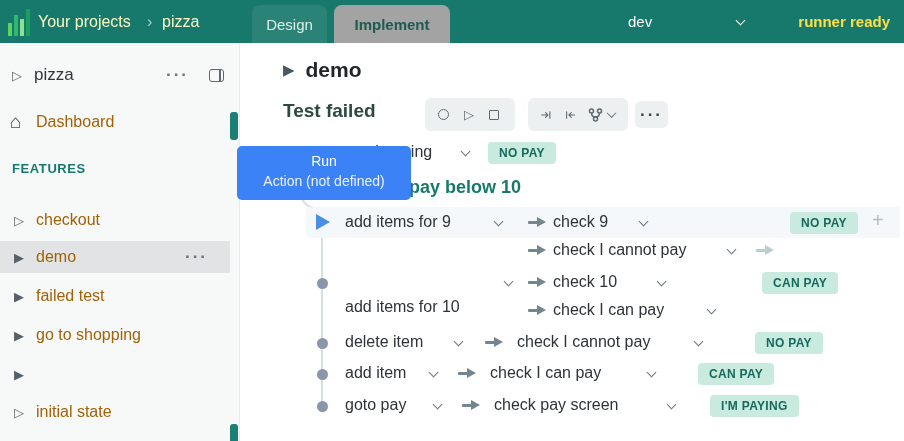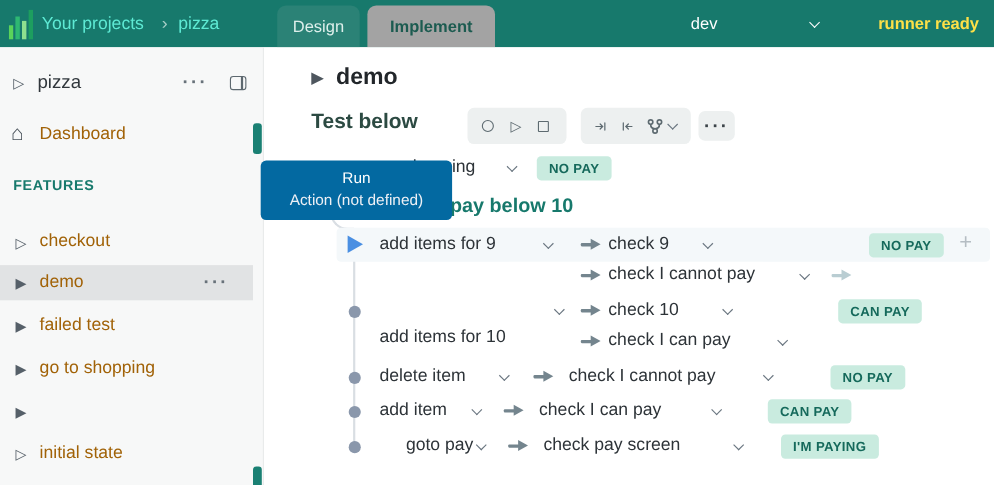--- a/index.html
+++ b/index.html
@@ -1,21 +1,21 @@
 <!DOCTYPE html>
 <html><head>
 <meta charset="utf-8">
 <style>
   * { margin:0; padding:0; box-sizing:border-box; }
   body { font-family:"Liberation Sans", sans-serif; background:#fff; }
   .app { position:relative; width:904px; height:441px; overflow:hidden; background:#fff; }
 
   
   .topbar { position:absolute; left:0; top:0; width:904px; height:43px; background:#17796c; }
-  .topbar .crumb { position:absolute; top:0; height:43px; line-height:43px; color:#5eead4; font-size:16px; }
+  .topbar .crumb { position:absolute; top:0; height:43px; line-height:43px; color:#fef9c3; font-size:16px; }
   .tab { position:absolute; top:5px; height:38px; border-radius:8px 8px 0 0; display:flex; align-items:center; justify-content:center; font-size:15px; cursor:pointer; }
   .tab.inactive { background:#2b8276; color:#ddefeb; }
   .tab.active { background:#a3a3a3; color:#1c5b50; font-weight:700; }
   .env { position:absolute; color:#fff; font-size:15px; top:0; height:43px; line-height:43px; }
   .runner { position:absolute; right:14px; top:0; height:43px; line-height:43px; color:#fde047; font-size:15px; font-weight:600; }
 
   
   .sidebar { position:absolute; left:0; top:43px; width:240px; height:398px; background:#f7f8f8; border-right:1px solid #e9ebeb; }
   .side-row { position:absolute; left:0; width:240px; display:flex; align-items:center; }
   .tri { font-size:13px; color:#566069; width:22px; display:inline-block; }
@@ -34,21 +34,21 @@
   .m-title .tri-big { font-size:15px; color:#4e565e; }
   .m-title .txt { font-size:21px; font-weight:700; color:#22262a; }
   .m-sub { position:absolute; left:43px; top:57px; font-size:19px; font-weight:600; color:#2c4a42; }
 
   .tb-group { position:absolute; top:55px; height:33px; background:#edf0f0; border-radius:6px; display:flex; align-items:center; gap:15px; padding:0 13px; }
   .ic-record { width:11px; height:11px; border:1.8px solid #5d6a70; border-radius:50%; }
   .ic-play { font-size:13px; color:#5d6a70; }
   .ic-stop { width:10px; height:10px; border:1.8px solid #5d6a70; border-radius:1px; }
   .more-btn { position:absolute; left:395px; top:58px; width:33px; height:27px; background:#edf0f0; border-radius:6px; display:flex; align-items:center; justify-content:center; color:#3c4449; cursor:pointer; }
 
-  .tooltip { position:absolute; left:-3px; top:103px; width:174px; height:54px; background:#0369a1; border-radius:5px; z-index:6; color:#fff; text-align:center; }
+  .tooltip { position:absolute; left:-3px; top:103px; width:174px; height:54px; background:#3b82f6; border-radius:5px; z-index:6; color:#fff; text-align:center; }
   .tooltip .t1 { margin-top:7px; font-size:14px; }
   .tooltip .t2 { margin-top:4px; font-size:14px; color:#eef0f5; }
 
   .scenario { position:absolute; left:105px; top:134px; font-size:18px; font-weight:700; color:#17796c; z-index:1; white-space:nowrap; }
 
   .rail { position:absolute; left:81px; top:166px; width:2px; height:197px; background:#d9dee3; }
   .rail-curve { position:absolute; left:60px; top:116px; width:22px; height:50px; border-left:2px solid #d9dee3; border-bottom:2px solid #d9dee3; border-bottom-left-radius:16px; }
 
   .row-hl { position:absolute; left:66px; top:164px; width:594px; height:31px; background:#f4f8fa; border-radius:4px; }
   .stext { position:absolute; font-size:16px; color:#2d3338; white-space:nowrap; z-index:2; }
@@ -134,21 +134,21 @@
     <div class="sb-thumb" style="top:381px;height:17px;border-radius:3px 3px 0 0;"></div>
   </aside>
 
   <main class="main">
 
     <div class="m-title">
       <span class="tri-big">▶</span>
       <span class="txt">demo</span>
     </div>
 
-    <div class="m-sub">Test below</div>
+    <div class="m-sub">Test failed</div>
 
     <div class="tb-group" style="left:185px;width:90px;">
       <span class="ic-record"></span>
       <span class="ic-play">▷</span>
       <span class="ic-stop"></span>
     </div>
 
     <div class="tb-group" style="left:288px;width:100px;gap:13px;">
       <svg class="tbic" width="16" height="14" viewBox="0 0 16 14">
           <path d="M1 7 h9 M7 3.5 l3.5 3.5 -3.5 3.5 M13.5 2 v10" stroke="#5d6a70" stroke-width="1.7" fill="none" stroke-linecap="round"></path>
@@ -223,21 +223,21 @@
 
     <span class="dot" style="left:77px;top:326px;"></span>
     <span class="stext" style="left:105px;top:321px;">add item</span>
     <span class="chev" style="left:190px;top:326px;"></span>
     <span class="arr" style="left:218px;top:325px;"></span>
     <span class="stext" style="left:250px;top:321px;">check I can pay</span>
     <span class="chev" style="left:408px;top:326px;"></span>
     <span class="badge" style="left:458px;top:320px;">CAN PAY</span>
 
     <span class="dot" style="left:77px;top:358px;"></span>
-    <span class="stext" style="left:105px;top:353px;margin-left:24px;">goto pay</span>
+    <span class="stext" style="left:105px;top:353px;">goto pay</span>
     <span class="chev" style="left:194px;top:358px;"></span>
     <span class="arr" style="left:222px;top:357px;"></span>
     <span class="stext" style="left:254px;top:353px;">check pay screen</span>
     <span class="chev" style="left:428px;top:358px;"></span>
     <span class="badge" style="left:470px;top:352px;">I'M PAYING</span>
 
   </main>
 </div>
 
 </body></html>

